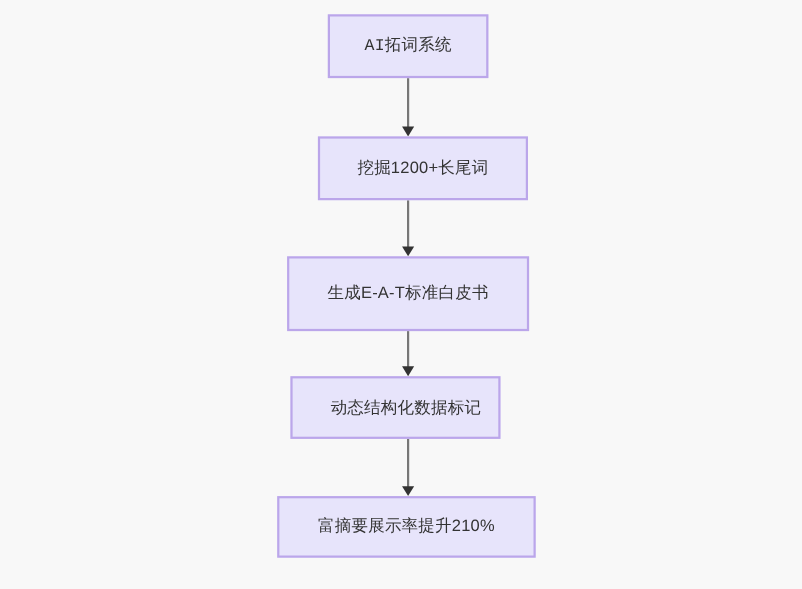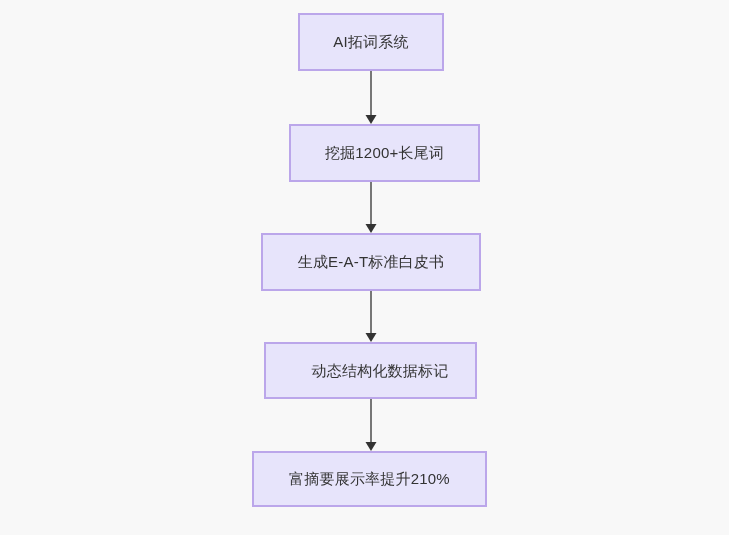--- a/index.html
+++ b/index.html
@@ -71,33 +71,33 @@
     </svg>
   </div>
 
   <div class="connector" style="left:363px; top:399px; width:16px; height:52px;">
     <svg width="16" height="52" viewBox="0 0 16 52">
       <line x1="8" y1="0" x2="8" y2="44" stroke="#777777" stroke-width="2"></line>
       <polygon points="2.5,43 13.5,43 8,52" fill="#333333"></polygon>
     </svg>
   </div>
 
-  <div class="node" style="left:298px; top:13px; width:146px; height:58px;">
+  <div class="node" style="left:298px; top:13px; width:146px; height:58px;font-family:Liberation Mono, monospace;">
     <span class="node-label">AI拓词系统</span>
   </div>
 
   <div class="node" style="left:289px; top:124px; width:191px; height:58px;">
     <span class="node-label">挖掘1200+长尾词</span>
   </div>
 
-  <div class="node" style="left:261px; top:233px; width:220px; height:58px;">
+  <div class="node" style="left:261px; top:233px; width:220px; height:68px;">
     <span class="node-label">生成E-A-T标准白皮书</span>
   </div>
 
-  <div class="node" style="left:264px; top:342px; width:213px; height:57px;padding-left:19px;">
+  <div class="node" style="left:264px; top:342px; width:191px; height:57px;padding-left:19px;">
     <span class="node-label">动态结构化数据标记</span>
   </div>
 
   <div class="node" style="left:252px; top:451px; width:235px; height:56px;">
     <span class="node-label">富摘要展示率提升210%</span>
   </div>
 
 </div>
 
 </body></html>

